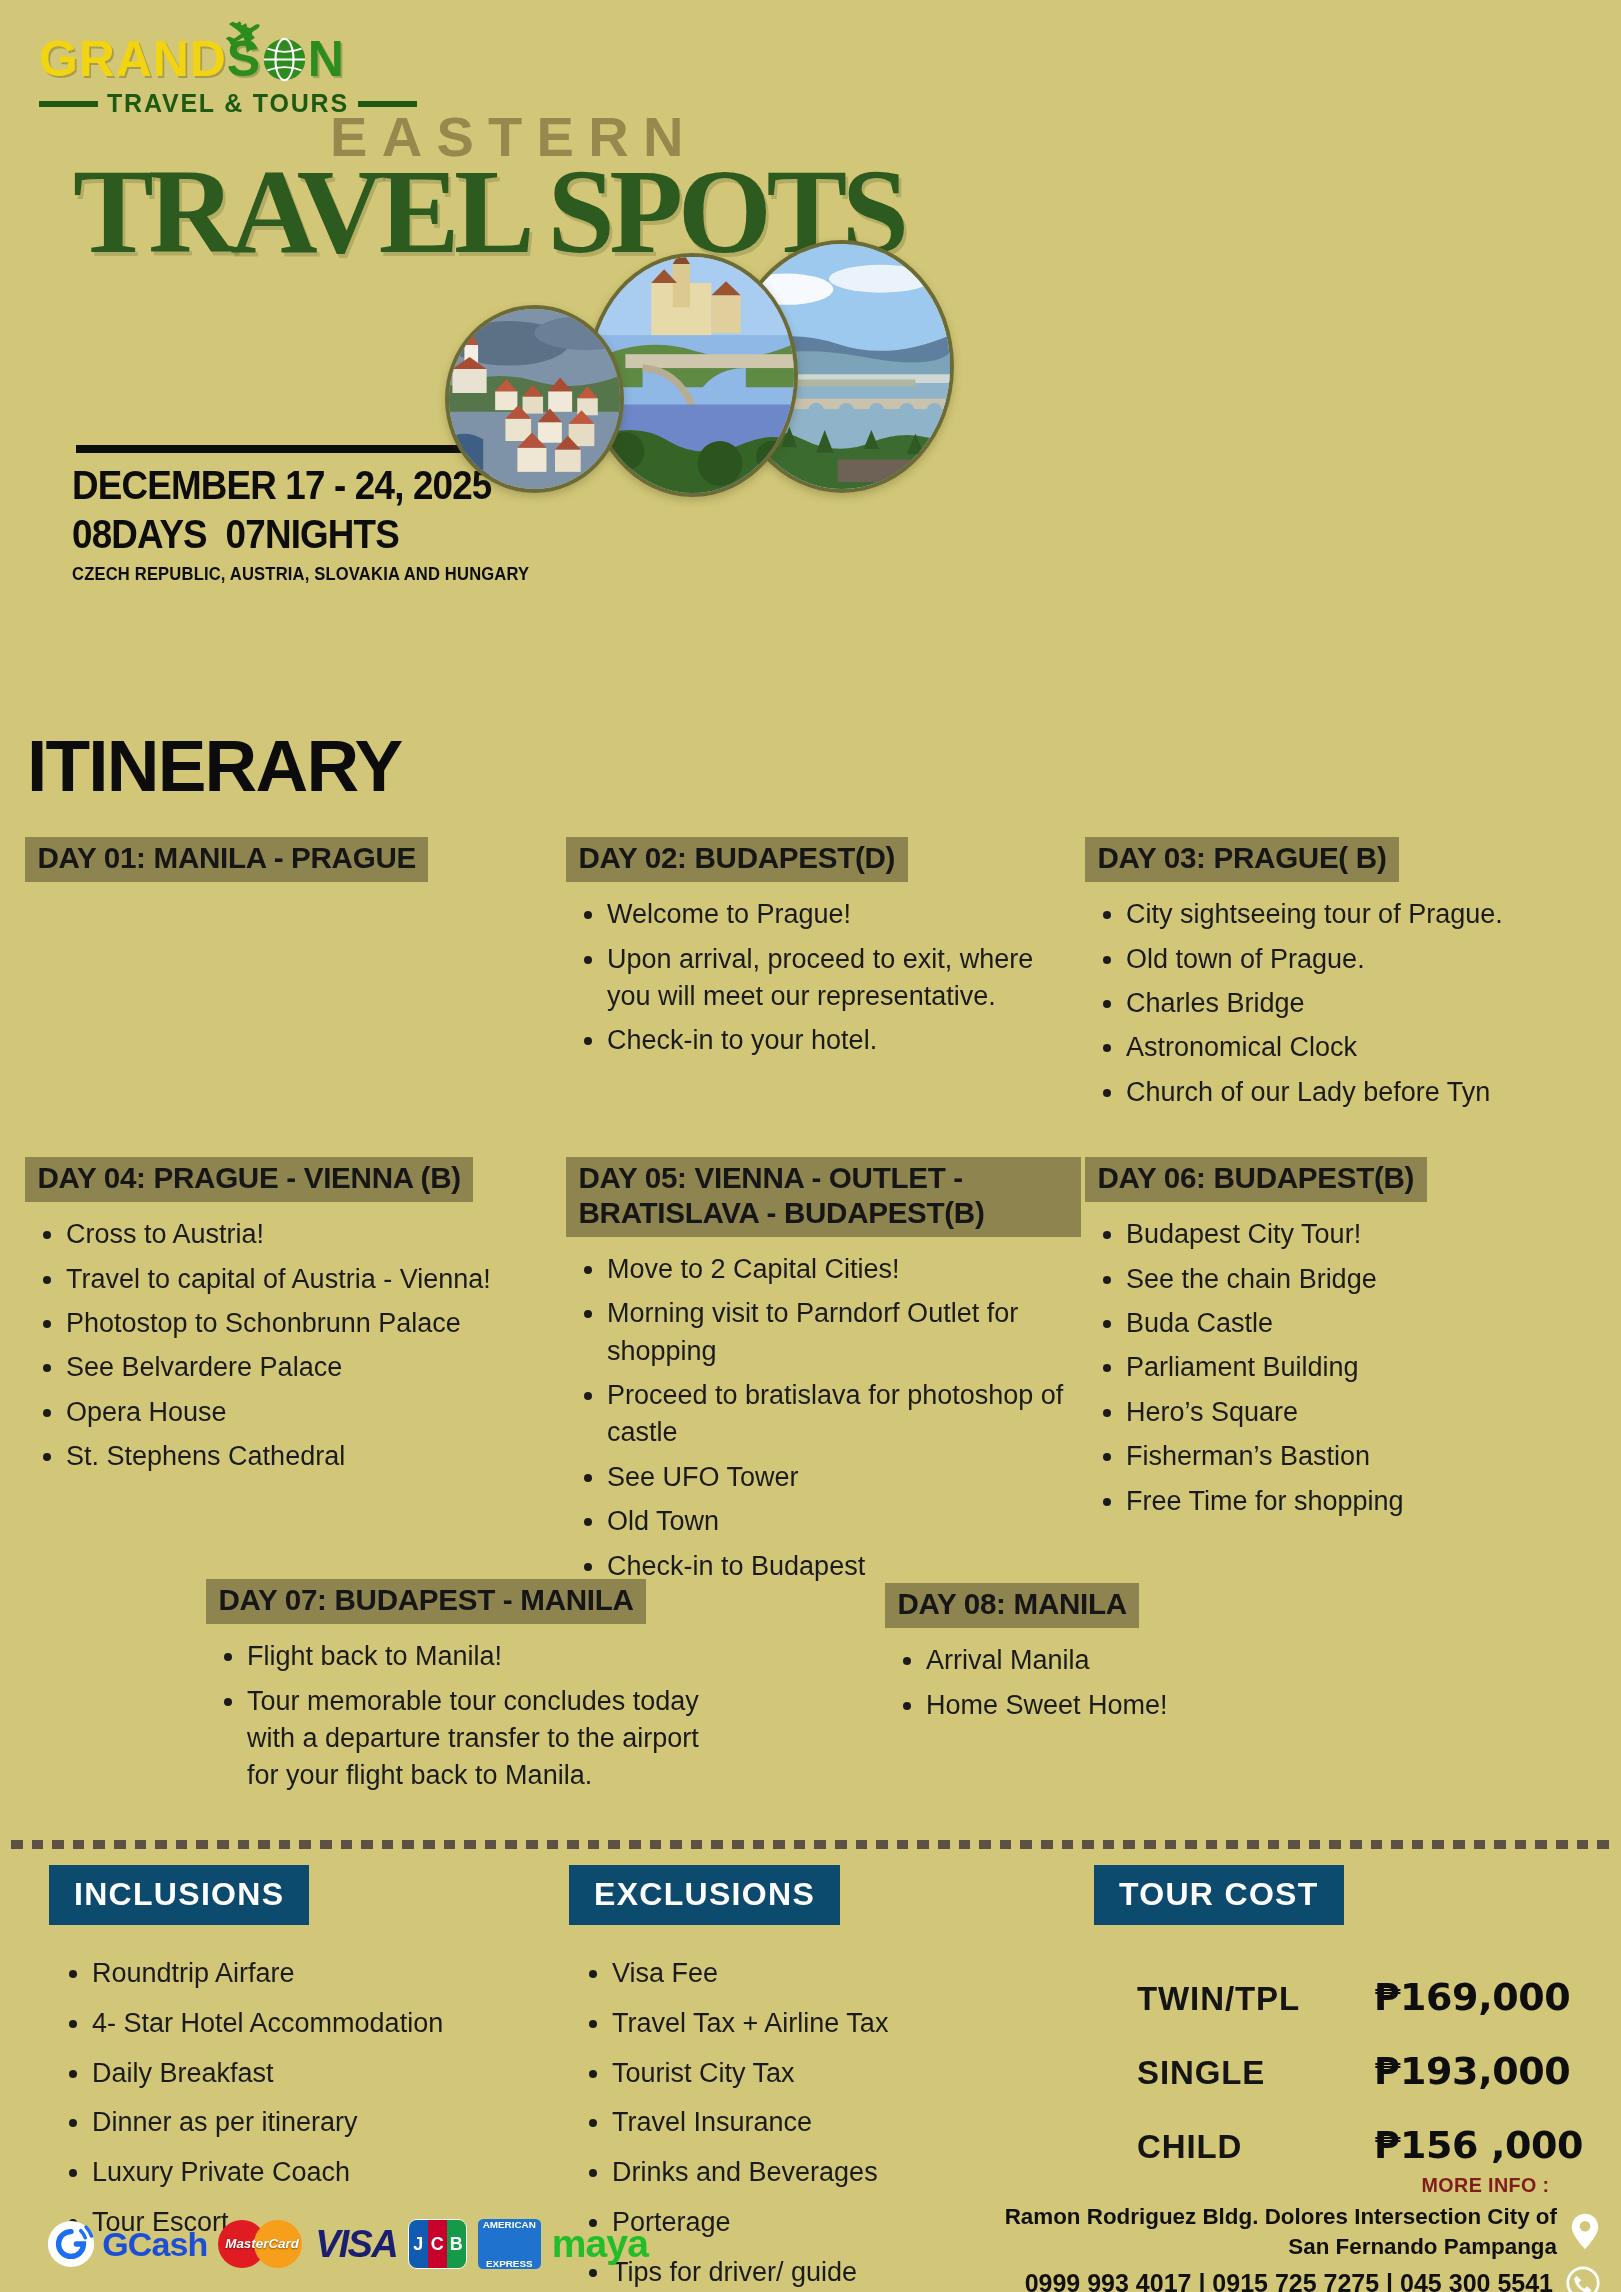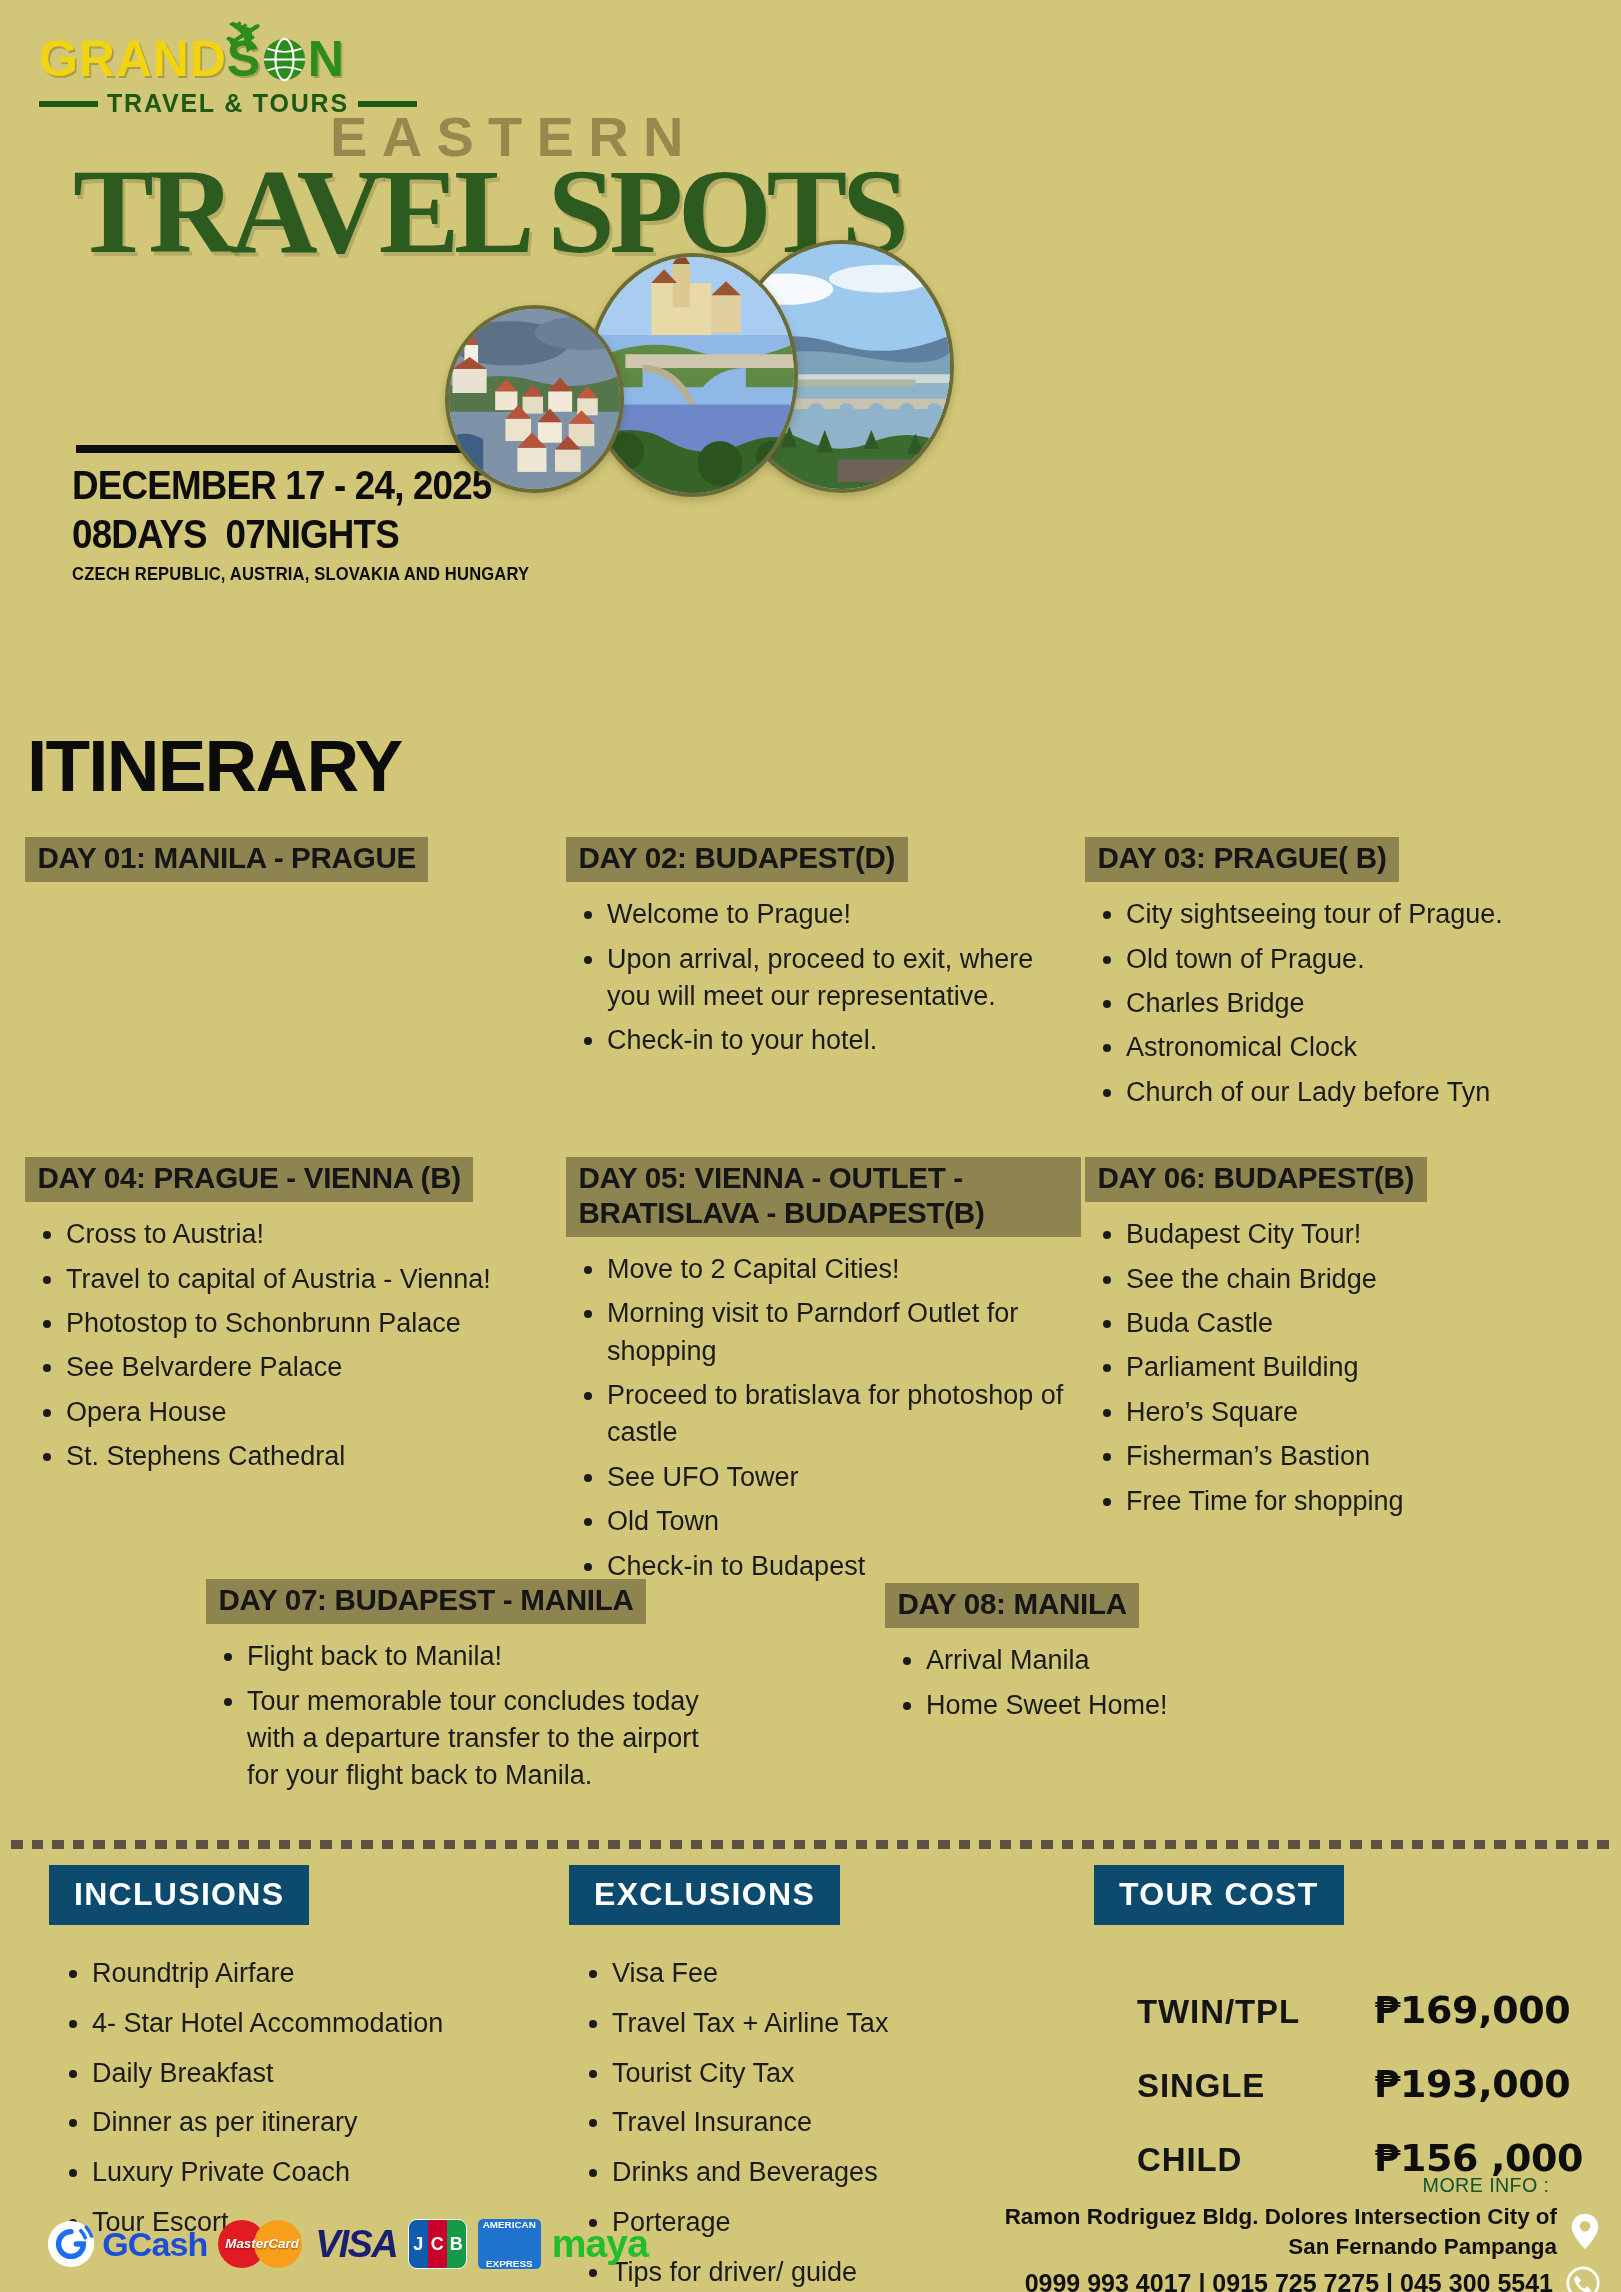--- a/index.html
+++ b/index.html
@@ -63,21 +63,21 @@
 
   .bottom-col { position:absolute; top:1865px; }
   .col-inc { left:49px;  width:506px; }
   .col-exc { left:569px; width:493px; }
   .col-cost{ left:1094px;width:515px; }
   .section-header { display:inline-block; background:#0c4a6e; color:#ffffff; font-weight:800; font-size:32px;
     padding:10.7px 25px 12.5px; letter-spacing:1.3px; }
   .bottom-col ul { margin-top:30px; padding-left:43px; }
   .bottom-col li { font-size:27px; line-height:1.38; color:#1b1b1b; margin-bottom:12.5px; }
 
-  .col-cost ul { margin-top:59px; }
+  .col-cost ul { margin-top:46px; }
   .cost-row { display:flex; align-items:baseline; margin-bottom:21.5px !important; }
   .cost-label { font-size:33px; font-weight:600; letter-spacing:0.9px; width:237px; color:#151515; }
   .cost-price { font-size:38px; font-weight:700; color:#0e0e0e; font-family:"DejaVu Sans","Liberation Sans",sans-serif; letter-spacing:-0.4px; }
 
   
   .payments { position:absolute; left:47px; top:2217px; display:flex; align-items:center; gap:11px; height:54px; }
   .gcash { display:flex; align-items:center; gap:7.2px; }
   .gcash-text { font-size:34px; font-weight:800; color:#1c4fd6; letter-spacing:-0.9px; }
   .mc { position:relative; width:86px; height:52px; }
   .mc .c1,.mc .c2 { position:absolute; top:1.8px; width:48px; height:48px; border-radius:50%; }
@@ -88,21 +88,21 @@
   .visa { font-size:38px; font-weight:800; font-style:italic; color:#1a1f71; letter-spacing:-1.8px; }
   .jcb { display:flex; width:59px; height:50px; border-radius:9px; overflow:hidden; border:1.8px solid #fff; }
   .jcb span { flex:1; display:flex; align-items:center; justify-content:center; color:#fff; font-weight:800; font-size:18px; }
   .jcb .j { background:#0f5cb0; } .jcb .c { background:#c9002c; } .jcb .b { background:#159a49; }
   .amex { width:63px; height:50px; background:#1f72cd; border-radius:5.4px; display:flex; flex-direction:column;
     align-items:center; justify-content:space-between; color:#fff; font-weight:800; font-size:9.9px; line-height:1.15; text-align:center; }
   .maya { font-size:39px; font-weight:800; color:#22bd2a; letter-spacing:-0.9px; }
 
   
   .contact { position:absolute; right:21.5px; top:2174px; width:699px; text-align:right; }
-  .more-info { font-size:19.7px; font-weight:400; color:#14532d; margin-right:50px; letter-spacing:0.4px; }
+  .more-info { font-size:19.7px; font-weight:700; color:#7f1d1d; margin-right:50px; letter-spacing:0.4px; }
   .contact-row { display:flex; justify-content:flex-end; align-items:center; gap:12.5px; margin-top:5.4px; }
   .addr { font-size:22.4px; font-weight:700; color:#101010; line-height:1.3; }
   .phones { font-size:25px; font-weight:800; color:#101010; }
   .cicon { flex:0 0 auto; }
 </style>
 </head>
 <body>
 
 <div class="logo">
   <div class="logo-row">

